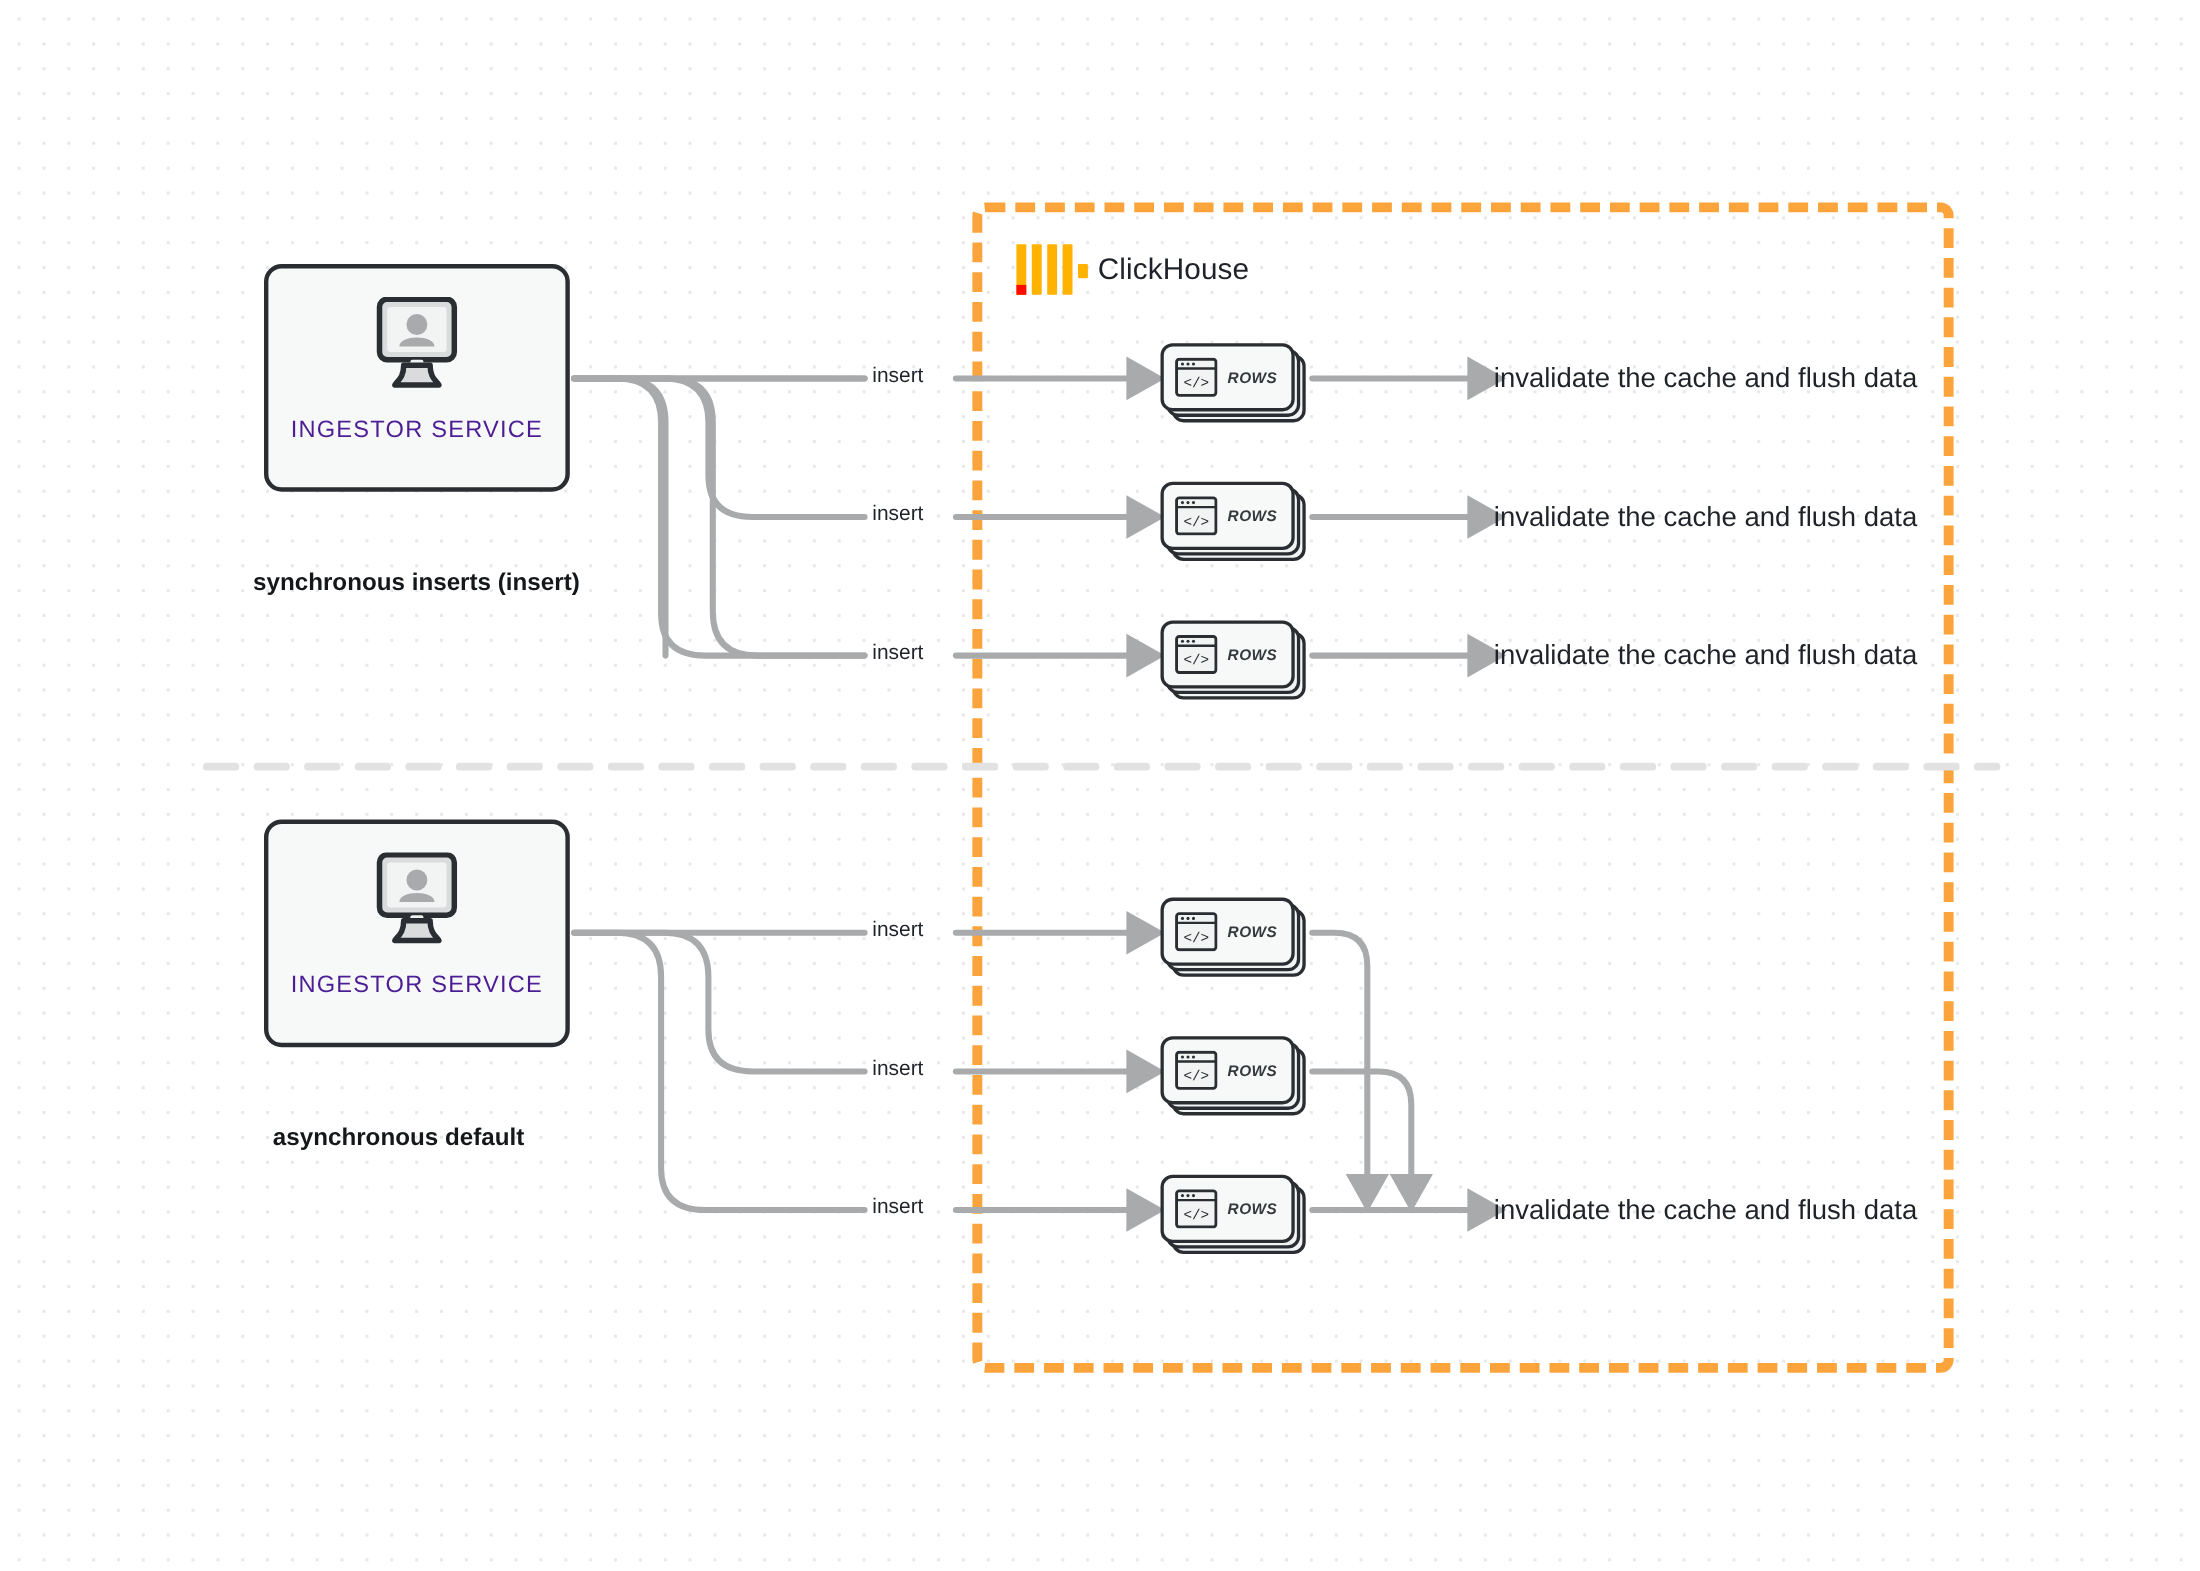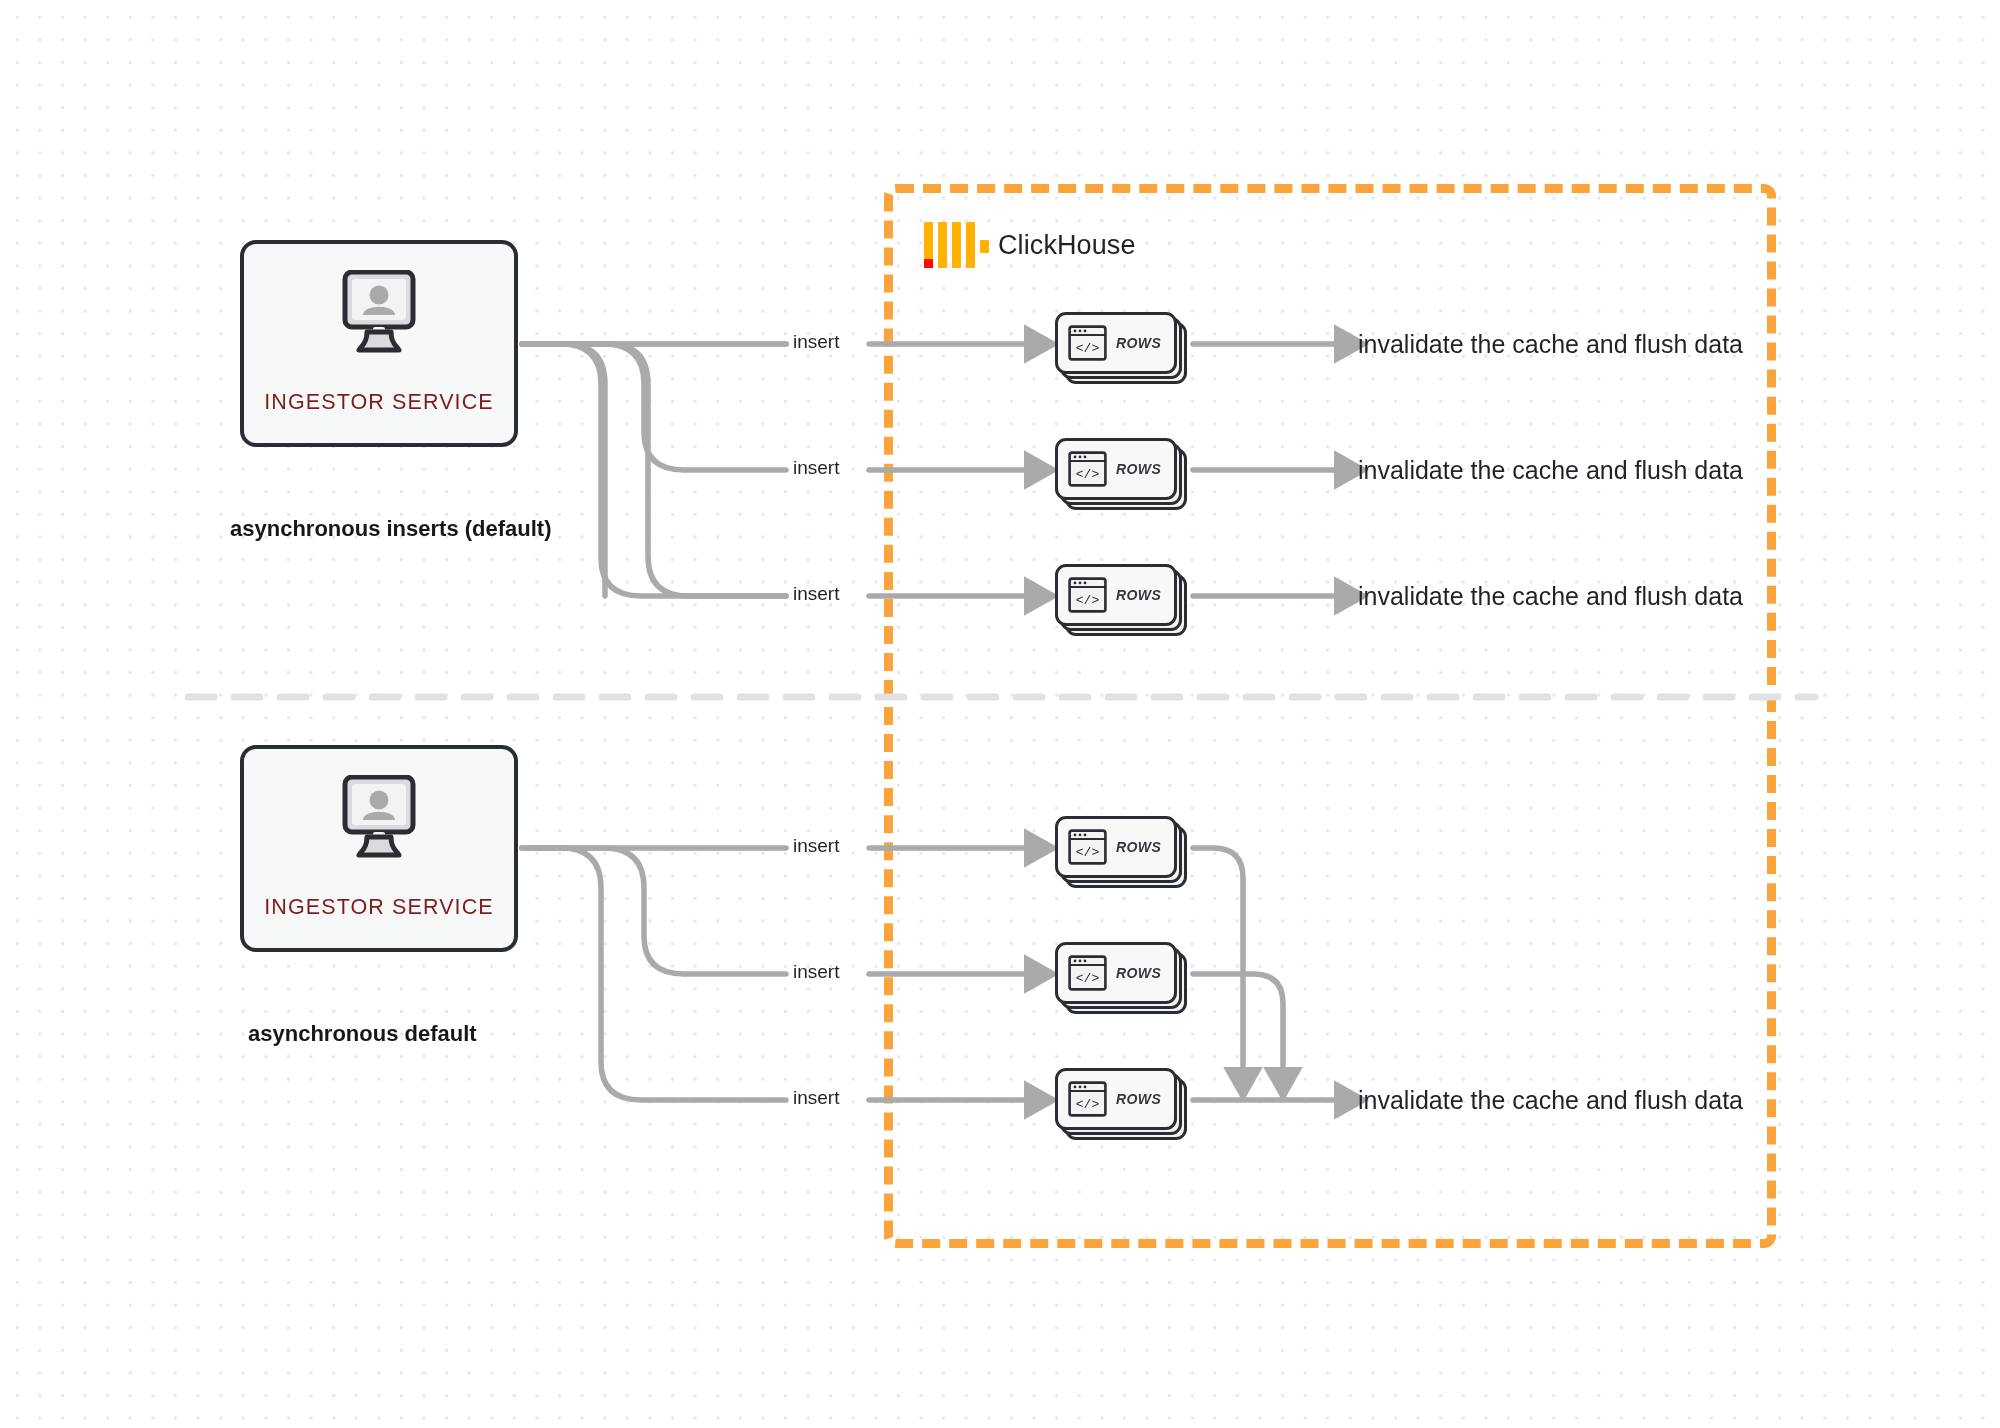--- a/index.html
+++ b/index.html
@@ -45,21 +45,21 @@
   .service{
     position:absolute;width:278px;height:207px;
     background:#F7F9F9;
     border:4px solid #2A2E32;
     border-radius:16px;
     box-sizing:border-box;
     display:flex;flex-direction:column;align-items:center;justify-content:flex-start;
   }
   .service .monitor{margin-top:26px;width:104px;height:88px;position:relative;}
   .svc-label{
-    margin-top:32px;font-size:21.5px;color:#7f1d1d;letter-spacing:1.1px;white-space:nowrap;
+    margin-top:20px;font-size:21.5px;color:#4c1d95;letter-spacing:1.1px;white-space:nowrap;
   }
   .svc-caption{
     position:absolute;font-size:22px;font-weight:bold;color:#15181B;white-space:nowrap;
   }
 
   
   .rows-card{position:absolute;width:132px;height:72px;}
   .rows-card .shadow2{
     position:absolute;left:10px;top:10px;width:122px;height:62px;
     background:#F2F4F4;border:3.5px solid #2A2E32;border-radius:11px;box-sizing:border-box;
@@ -195,21 +195,21 @@
         <rect x="18" y="2" width="68" height="55" rx="7" fill="#D9DBDC" stroke="#2A2E32" stroke-width="5"></rect>
         <rect x="25" y="9" width="54" height="41" rx="3" fill="#F2F4F4"></rect>
         <circle cx="52" cy="25" r="9.5" fill="#A8AAAC"></circle>
         <path d="M36,45 C36,34 68,34 68,45 z" fill="#A8AAAC"></path>
         <rect x="46" y="57" width="12" height="5" rx="2" fill="#F2F4F4"></rect>
         <path d="M40,62 C40,74 34,76 32,80 L72,80 C70,76 64,74 64,62 z" fill="#D9DBDC" stroke="#2A2E32" stroke-width="5" stroke-linejoin="round"></path>
       </svg>
     </span>
     <span class="svc-label">INGESTOR SERVICE</span>
   </div>
-  <div class="svc-caption" style="left:230px;top:516px;">asynchronous inserts (default)</div>
+  <div class="svc-caption" style="left:230px;top:516px;">synchronous inserts (insert)</div>
 
   <div class="wire-label" style="left:793px;top:331px;">insert</div>
   <div class="wire-label" style="left:793px;top:457px;">insert</div>
   <div class="wire-label" style="left:793px;top:583px;">insert</div>
 
   <div class="rows-card" style="left:1055px;top:312px;">
     <div class="shadow2"></div>
     <div class="shadow1"></div>
     <div class="front">
       <svg class="codewin" viewBox="0 0 39 36">

